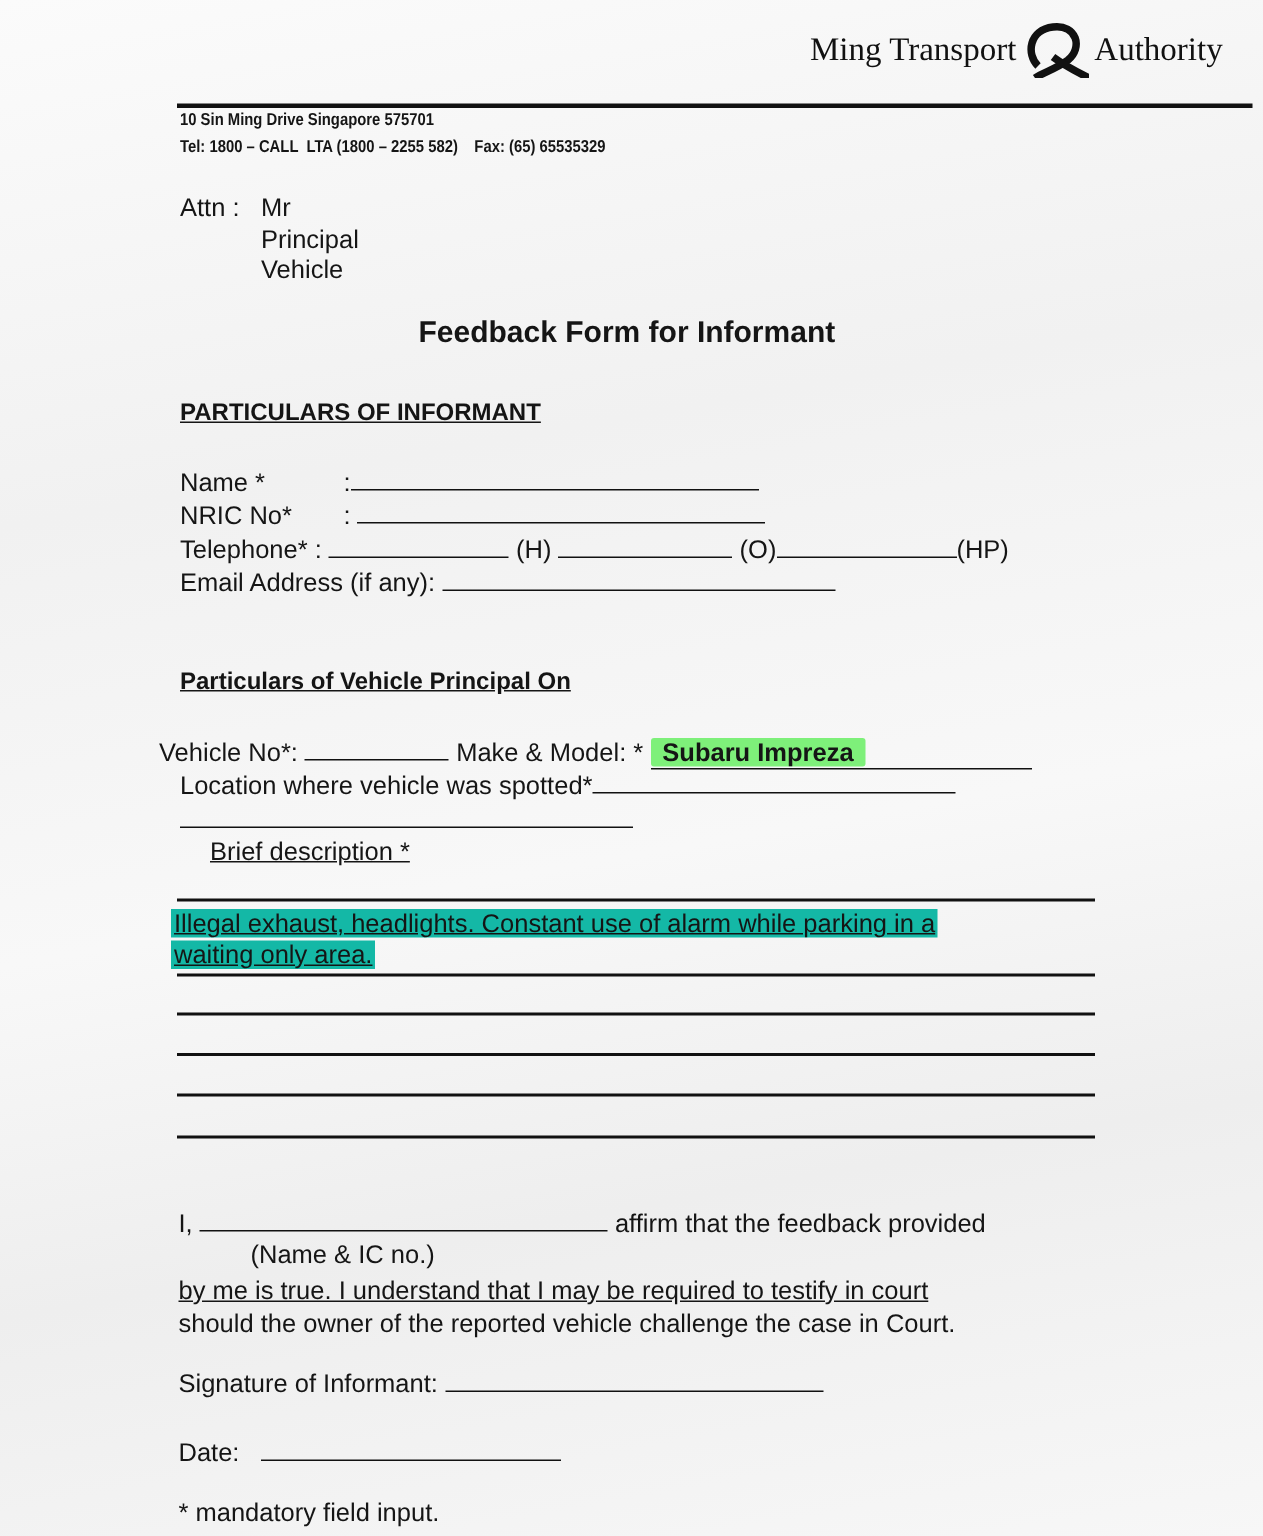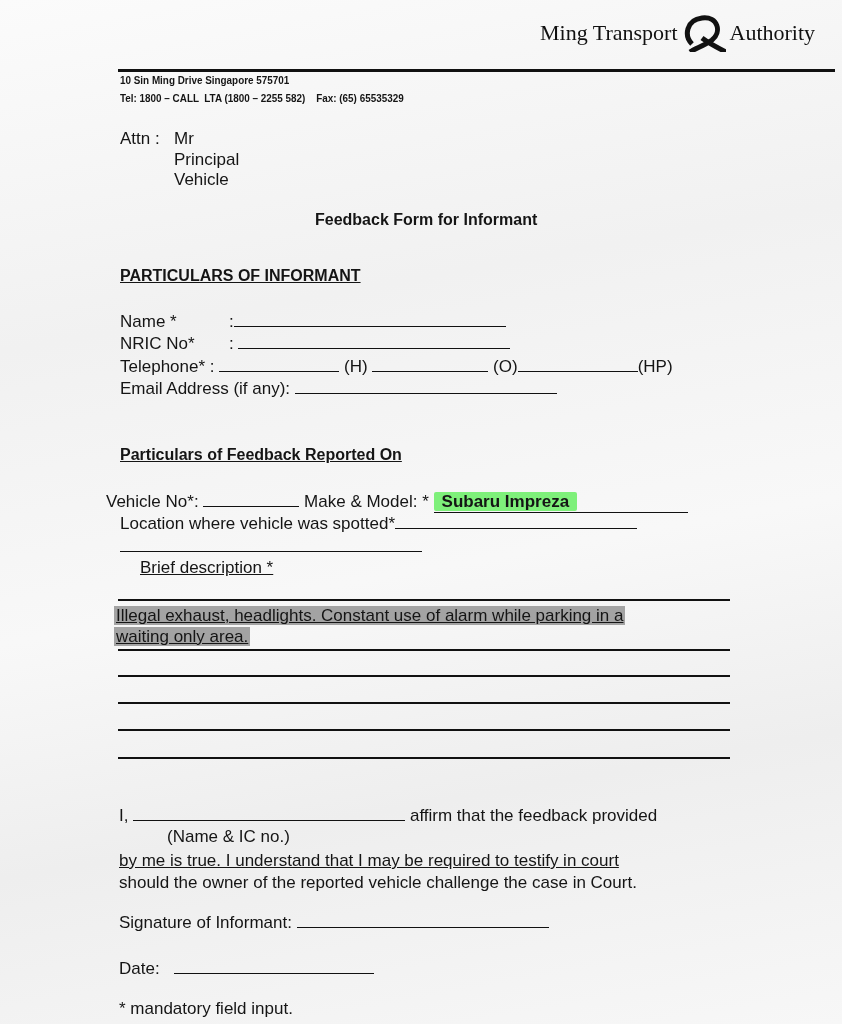--- a/index.html
+++ b/index.html
@@ -7,25 +7,25 @@
     width: 842px; height: 1024px; position: relative; overflow: hidden;
     background: linear-gradient(170deg, #fbfbfb 0%, #f1f1f1 30%, #f8f8f8 55%, #eeeeee 75%, #f7f7f7 100%);
     font-family: "Liberation Sans", sans-serif; color: #151515;
   }
   .abs { position: absolute; white-space: nowrap; }
   .logo { top: 14px; left: 540px; font-family: "Liberation Serif", serif; font-size: 22px; color: #111; display: flex; align-items: center; }
   .logo svg { margin: 0 4px; }
   .topline { top: 69px; left: 118px; width: 717px; height: 3px; background: #111; }
   .addr { left: 120px; font-size: 11.5px; font-weight: bold; font-family: "Liberation Sans", sans-serif; transform: scaleX(0.86); transform-origin: left; }
   .body16 { font-size: 17px; }
-  .title { top: 211px; left: 279px; font-size: 16px; font-weight: bold; margin-left: 36px; }
+  .title { top: 211px; left: 279px; font-size: 20px; font-weight: bold; }
   .h-under { font-size: 16px; font-weight: bold; text-decoration: underline; }
   .line { display: inline-block; border-bottom: 1.5px solid #111; height: 14px; vertical-align: baseline; }
   .hl-green { background: #7ef07a; font-weight: bold; padding: 0 8px; border-radius: 2px; }
-  .hl-blue { background: #a3a3a3; text-decoration: underline; padding: 0 2px; }
+  .hl-blue { background: #14b8a6; text-decoration: underline; padding: 0 2px; }
   .rule { position: absolute; left: 118px; width: 612px; height: 2px; background: #111; }
 </style>
 </head>
 <body>
 
 <div class="abs logo">
   <span>Ming Transport</span>
   <svg width="44" height="38" viewBox="0 0 44 38">
     <path d="M10 30 C2 22 4 6 20 4 C36 2 40 18 30 26 C22 32 14 34 8 38" fill="none" stroke="#111" stroke-width="5"></path>
     <path d="M20 24 C28 30 36 34 44 38" fill="none" stroke="#111" stroke-width="5"></path>
@@ -61,21 +61,21 @@
   <span>(H)</span>
   <span class="line" style="width:116px;"></span>
   <span>(O)</span><span class="line" style="width:120px;"></span><span>(HP)</span>
 </div>
 
 <div class="abs body16" style="top:379px;left:120px;">
   <span>Email Address (if any):</span>
   <span class="line" style="width:262px;"></span>
 </div>
 
-<div class="abs h-under" style="top:446px;left:120px;">Particulars of Feedback Reported On</div>
+<div class="abs h-under" style="top:446px;left:120px;">Particulars of Vehicle Principal On</div>
 
 <div class="abs body16" style="top:492px;left:106px;">
   <span>Vehicle No*:</span>
   <span class="line" style="width:96px;"></span>
   <span>Make &amp; Model: *</span>
   <span style="display:inline-block;border-bottom:1.5px solid #111;width:254px;"><span class="hl-green">Subaru Impreza</span></span>
 </div>
 
 <div class="abs body16" style="top:514px;left:120px;">
   <span>Location where vehicle was spotted*</span><span class="line" style="width:242px;"></span>

